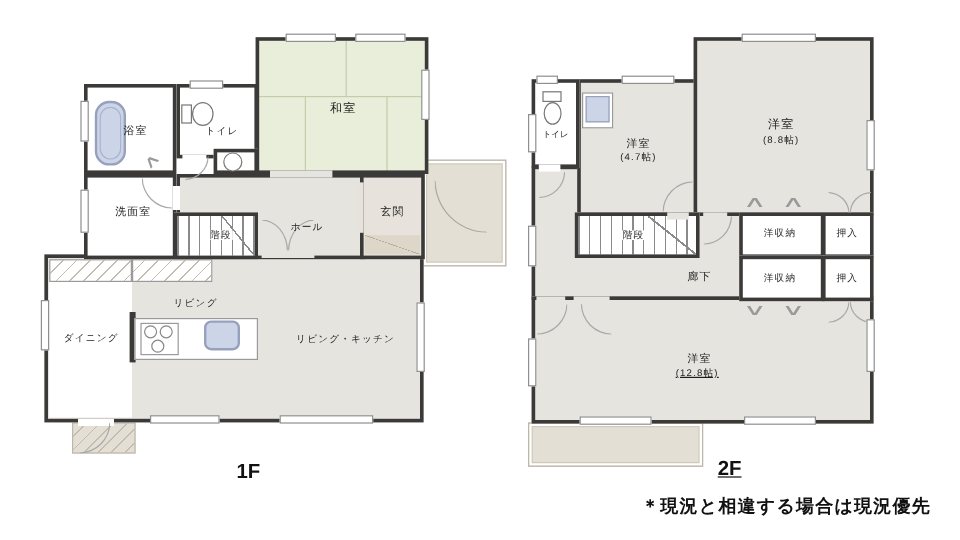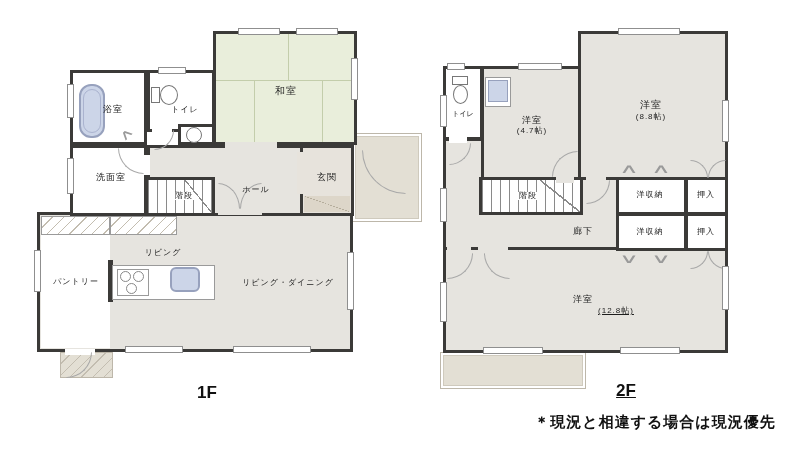--- a/index.html
+++ b/index.html
@@ -107,23 +107,23 @@
     <div class="win" style="left:233px;top:346px;width:78px;height:7px;"></div>
     <div class="win" style="left:347px;top:252px;width:7px;height:58px;"></div>
 
     <div class="lbl" style="left:113px;top:109px;">浴室</div>
     <div class="lbl s8" style="left:185px;top:110px;">トイレ</div>
     <div class="lbl" style="left:111px;top:177px;">洗面室</div>
     <div class="lbl s8 chip" style="left:184px;top:196px;">階段</div>
     <div class="lbl s8" style="left:256px;top:166px;margin-top:24px;">ホール</div>
     <div class="lbl" style="left:327px;top:177px;">玄関</div>
     <div class="lbl s10" style="left:286px;top:91px;">和室</div>
-    <div class="lbl s8" style="left:76px;top:282px;">パントリー</div>
+    <div class="lbl s8" style="left:76px;top:282px;">ダイニング</div>
     <div class="lbl s8" style="left:163px;top:253px;">リビング</div>
-    <div class="lbl s8" style="left:288px;top:283px;">リビング・ダイニング</div>
+    <div class="lbl s8" style="left:288px;top:283px;">リビング・キッチン</div>
     <div class="floorlbl" style="left:207px;top:393px;">1F</div>
   </div>
 
   <div>
 
     <div class="ext" style="left:440px;top:352px;width:146px;height:37px;box-shadow:inset 0 0 0 2px #fff, inset 0 0 0 3px #cfcabd;"></div>
 
     <div class="room gray" style="left:443px;top:138px;width:177px;height:112px;"></div>
 
     <div class="room gray" style="left:443px;top:247px;width:285px;height:106px;"></div>
@@ -180,19 +180,19 @@
     <div class="lbl s8" style="left:532px;top:131px;">(4.7帖)</div>
     <div class="lbl s10" style="left:651px;top:105px;">洋室</div>
     <div class="lbl s8" style="left:651px;top:117px;">(8.8帖)</div>
     <div class="lbl s8 chip" style="left:528px;top:196px;">階段</div>
     <div class="lbl" style="left:583px;top:231px;">廊下</div>
     <div class="lbl s8" style="left:650px;top:195px;">洋収納</div>
     <div class="lbl s8" style="left:706px;top:195px;">押入</div>
     <div class="lbl s8" style="left:650px;top:232px;">洋収納</div>
     <div class="lbl s8" style="left:706px;top:232px;">押入</div>
     <div class="lbl" style="left:583px;top:299px;">洋室</div>
-    <div class="lbl s8" style="left:616px;top:311px;text-decoration:underline;">(12.8帖)</div>
-    <div class="floorlbl" style="left:626px;top:391px;text-decoration:underline;">2F</div>
+    <div class="lbl s8" style="left:581px;top:311px;text-decoration:underline;">(12.8帖)</div>
+    <div class="floorlbl" style="left:608px;top:391px;text-decoration:underline;">2F</div>
   </div>
 
   <div class="note" style="left:655px;top:422px;">＊現況と相違する場合は現況優先</div>
 
 </div>
 
 </body></html>

